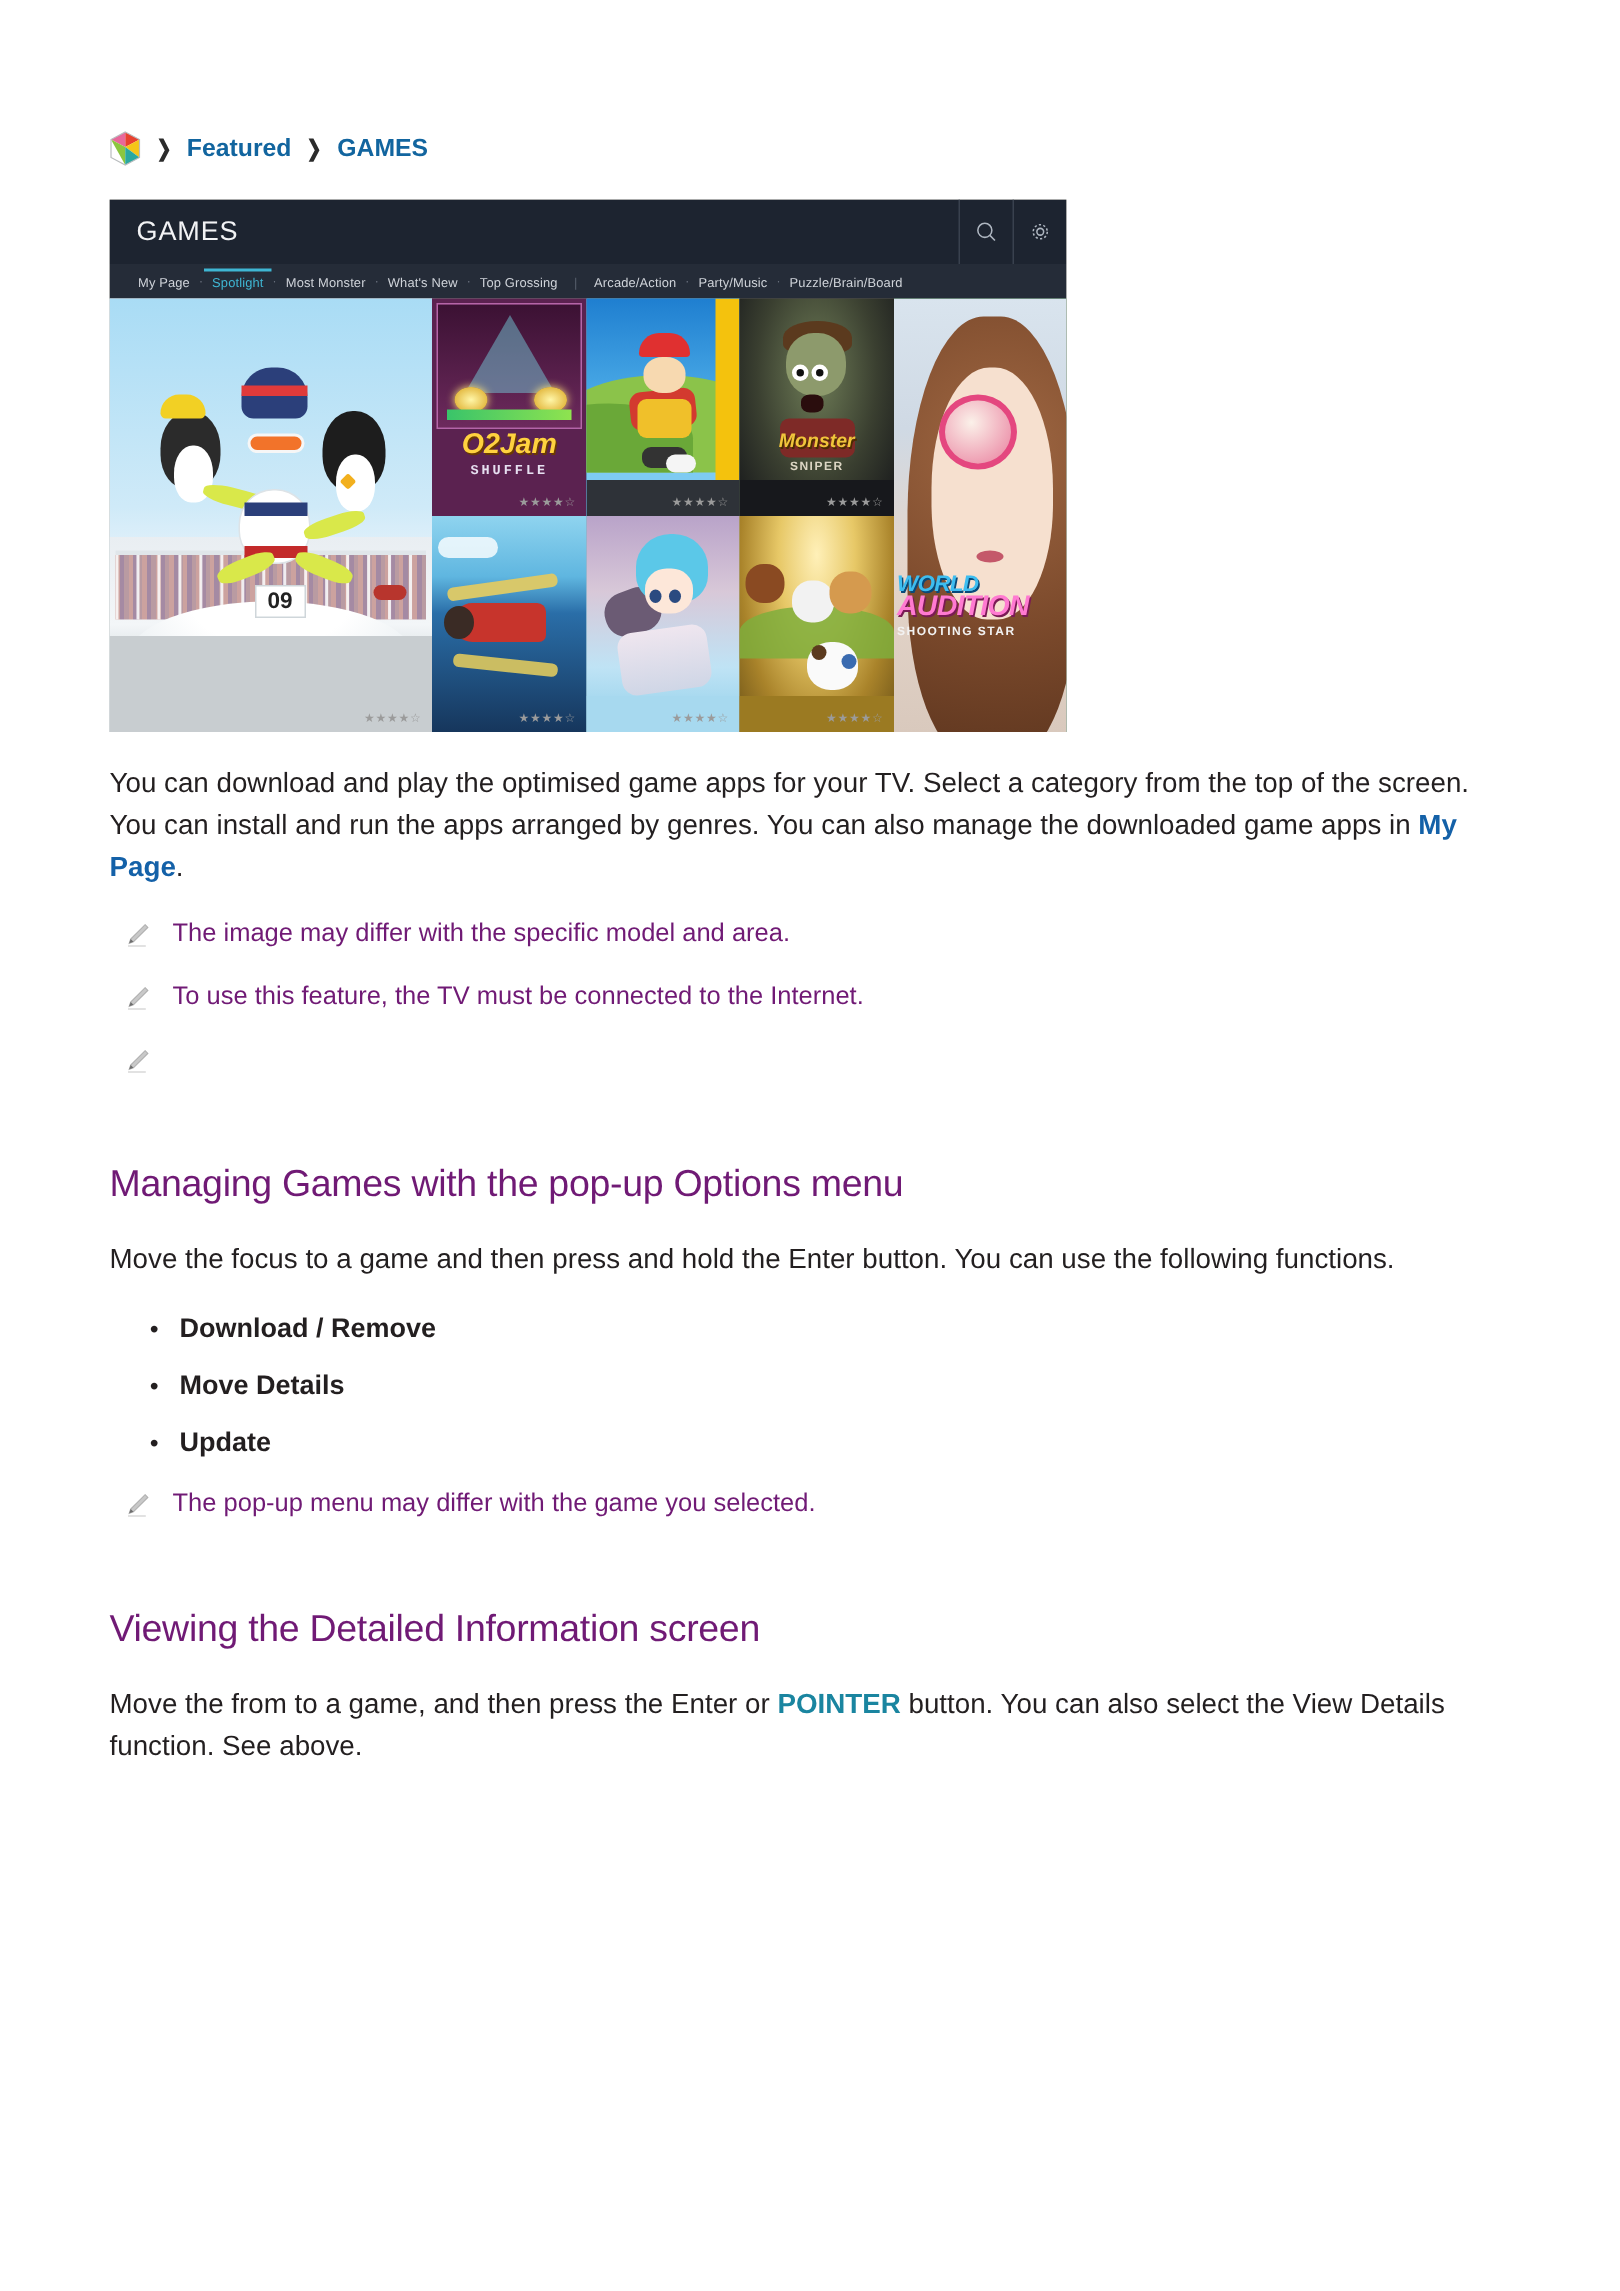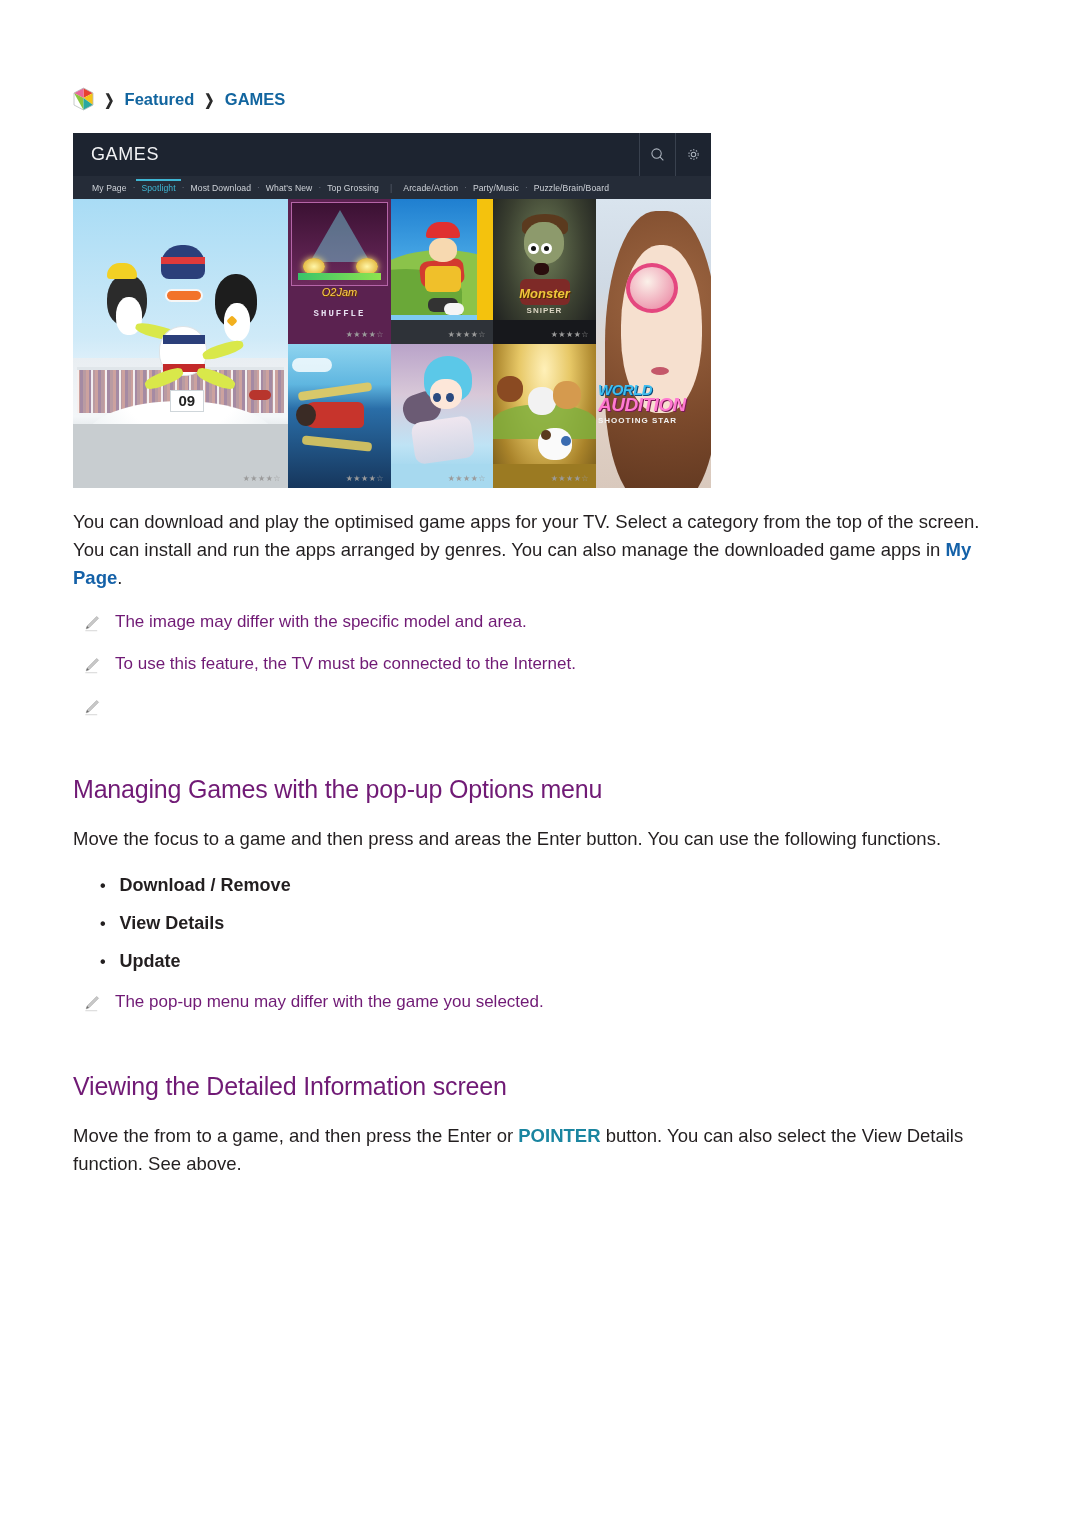--- a/index.html
+++ b/index.html
@@ -188,22 +188,22 @@
     box-shadow: 0 0 6px #ffe97a;
   }
   .t-ojam .orb1 { left: 12%; }
   .t-ojam .orb2 { right: 10%; }
   .t-ojam .bar {
     position: absolute; left: 6%; right: 6%; bottom: 6%; height: 7px;
     background: linear-gradient(90deg,#39c46a,#8fe34f);
   }
   .t-ojam .logo {
     position: absolute; left: 0; right: 0; top: 60%;
-    text-align: center; color: #ffd23f; font-weight: normal;
-    font-size: 11px; font-style: italic; text-shadow: 1px 1px 0 #6b3a00;
+    text-align: center; color: #ffd23f; font-weight: bold;
+    font-size: 19px; font-style: italic; text-shadow: 1px 1px 0 #6b3a00;
   }
   .t-ojam .sub {
     position: absolute; left: 0; right: 0; top: 76%;
     text-align: center; color: #e6dff0; font-weight: bold;
     font-size: 9px; letter-spacing: 2px; font-family: Liberation Mono, monospace;
   }
 
   
   .t-boy { grid-column: 3; grid-row: 1; background: #2a8fd6; }
   .t-boy .sky2 { position: absolute; inset: 0; background: linear-gradient(#1f7fd0, #58b8ee 60%, #7ecbf2 70%); }
@@ -372,21 +372,21 @@
           </svg>
         </span>
       </div>
     </div>
 
     <div class="tv-navbar">
       <span class="tv-nav-item">My Page</span>
       <span class="tv-nav-dot">·</span>
       <span class="tv-nav-item active">Spotlight</span>
       <span class="tv-nav-dot">·</span>
-      <span class="tv-nav-item">Most Download</span>
+      <span class="tv-nav-item">Most Monster</span>
       <span class="tv-nav-dot">·</span>
       <span class="tv-nav-item">What's New</span>
       <span class="tv-nav-dot">·</span>
       <span class="tv-nav-item">Top Grossing</span>
       <span class="tv-nav-pipe">|</span>
       <span class="tv-nav-item">Arcade/Action</span>
       <span class="tv-nav-dot">·</span>
       <span class="tv-nav-item">Party/Music</span>
       <span class="tv-nav-dot">·</span>
       <span class="tv-nav-item">Puzzle/Brain/Board</span>
@@ -549,30 +549,30 @@
     <span class="pencil-icon">
       <svg width="19" height="19" viewBox="0 0 20 20" aria-hidden="true">
         <path d="M15.5 2.6 L17.4 4.5 L7.3 14.6 L4.4 15.6 L5.4 12.7 Z" fill="#c9c9c9" stroke="#b0b0b0" stroke-width="0.8"></path>
         <path d="M5.4 12.7 L7.3 14.6 L4.4 15.6 Z" fill="#6e6e6e"></path>
         <line x1="3.5" y1="17.6" x2="16" y2="17.6" stroke="#d8d8d8" stroke-width="1.1"></line>
       </svg>
     </span>
   </div>
 
   <h2 class="section-h">Managing Games with the pop-up Options menu</h2>
-  <p class="body-para" style="margin-top:17px;">Move the focus to a game and then press and areas the Enter button. You can use the following functions.</p>
+  <p class="body-para" style="margin-top:17px;">Move the focus to a game and then press and hold the Enter button. You can use the following functions.</p>
 
   <div class="bullets">
     <div class="bullet">
       <span class="bullet-dot">•</span>
       <span>Download / Remove</span>
     </div>
     <div class="bullet">
       <span class="bullet-dot">•</span>
-      <span>View Details</span>
+      <span>Move Details</span>
     </div>
     <div class="bullet">
       <span class="bullet-dot">•</span>
       <span>Update</span>
     </div>
   </div>
 
   <div class="note">
     <span class="pencil-icon">
       <svg width="19" height="19" viewBox="0 0 20 20" aria-hidden="true">

